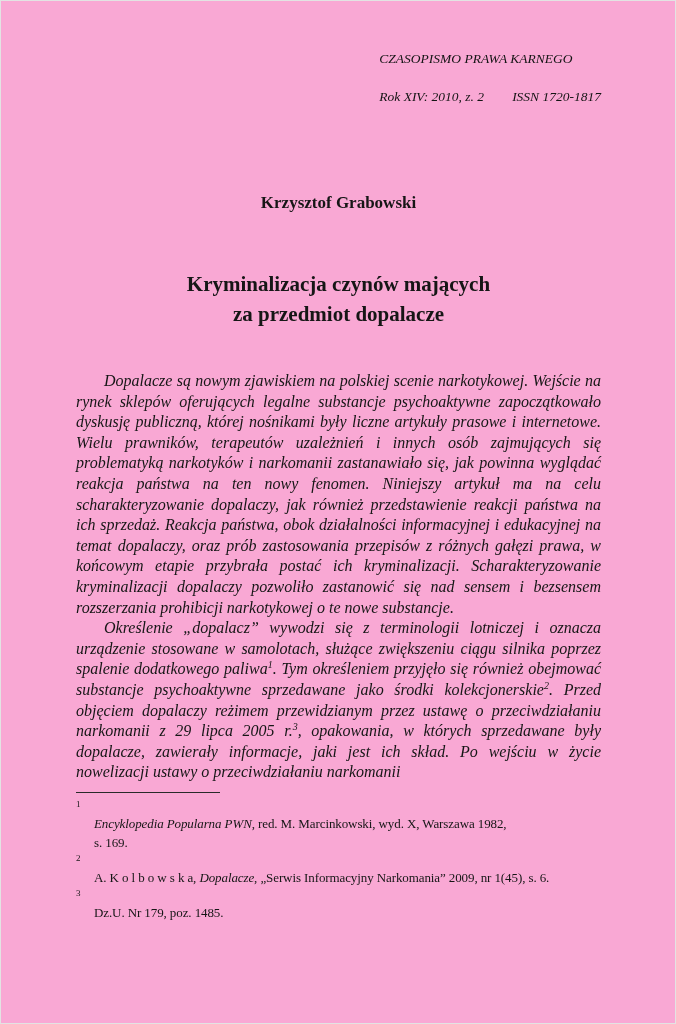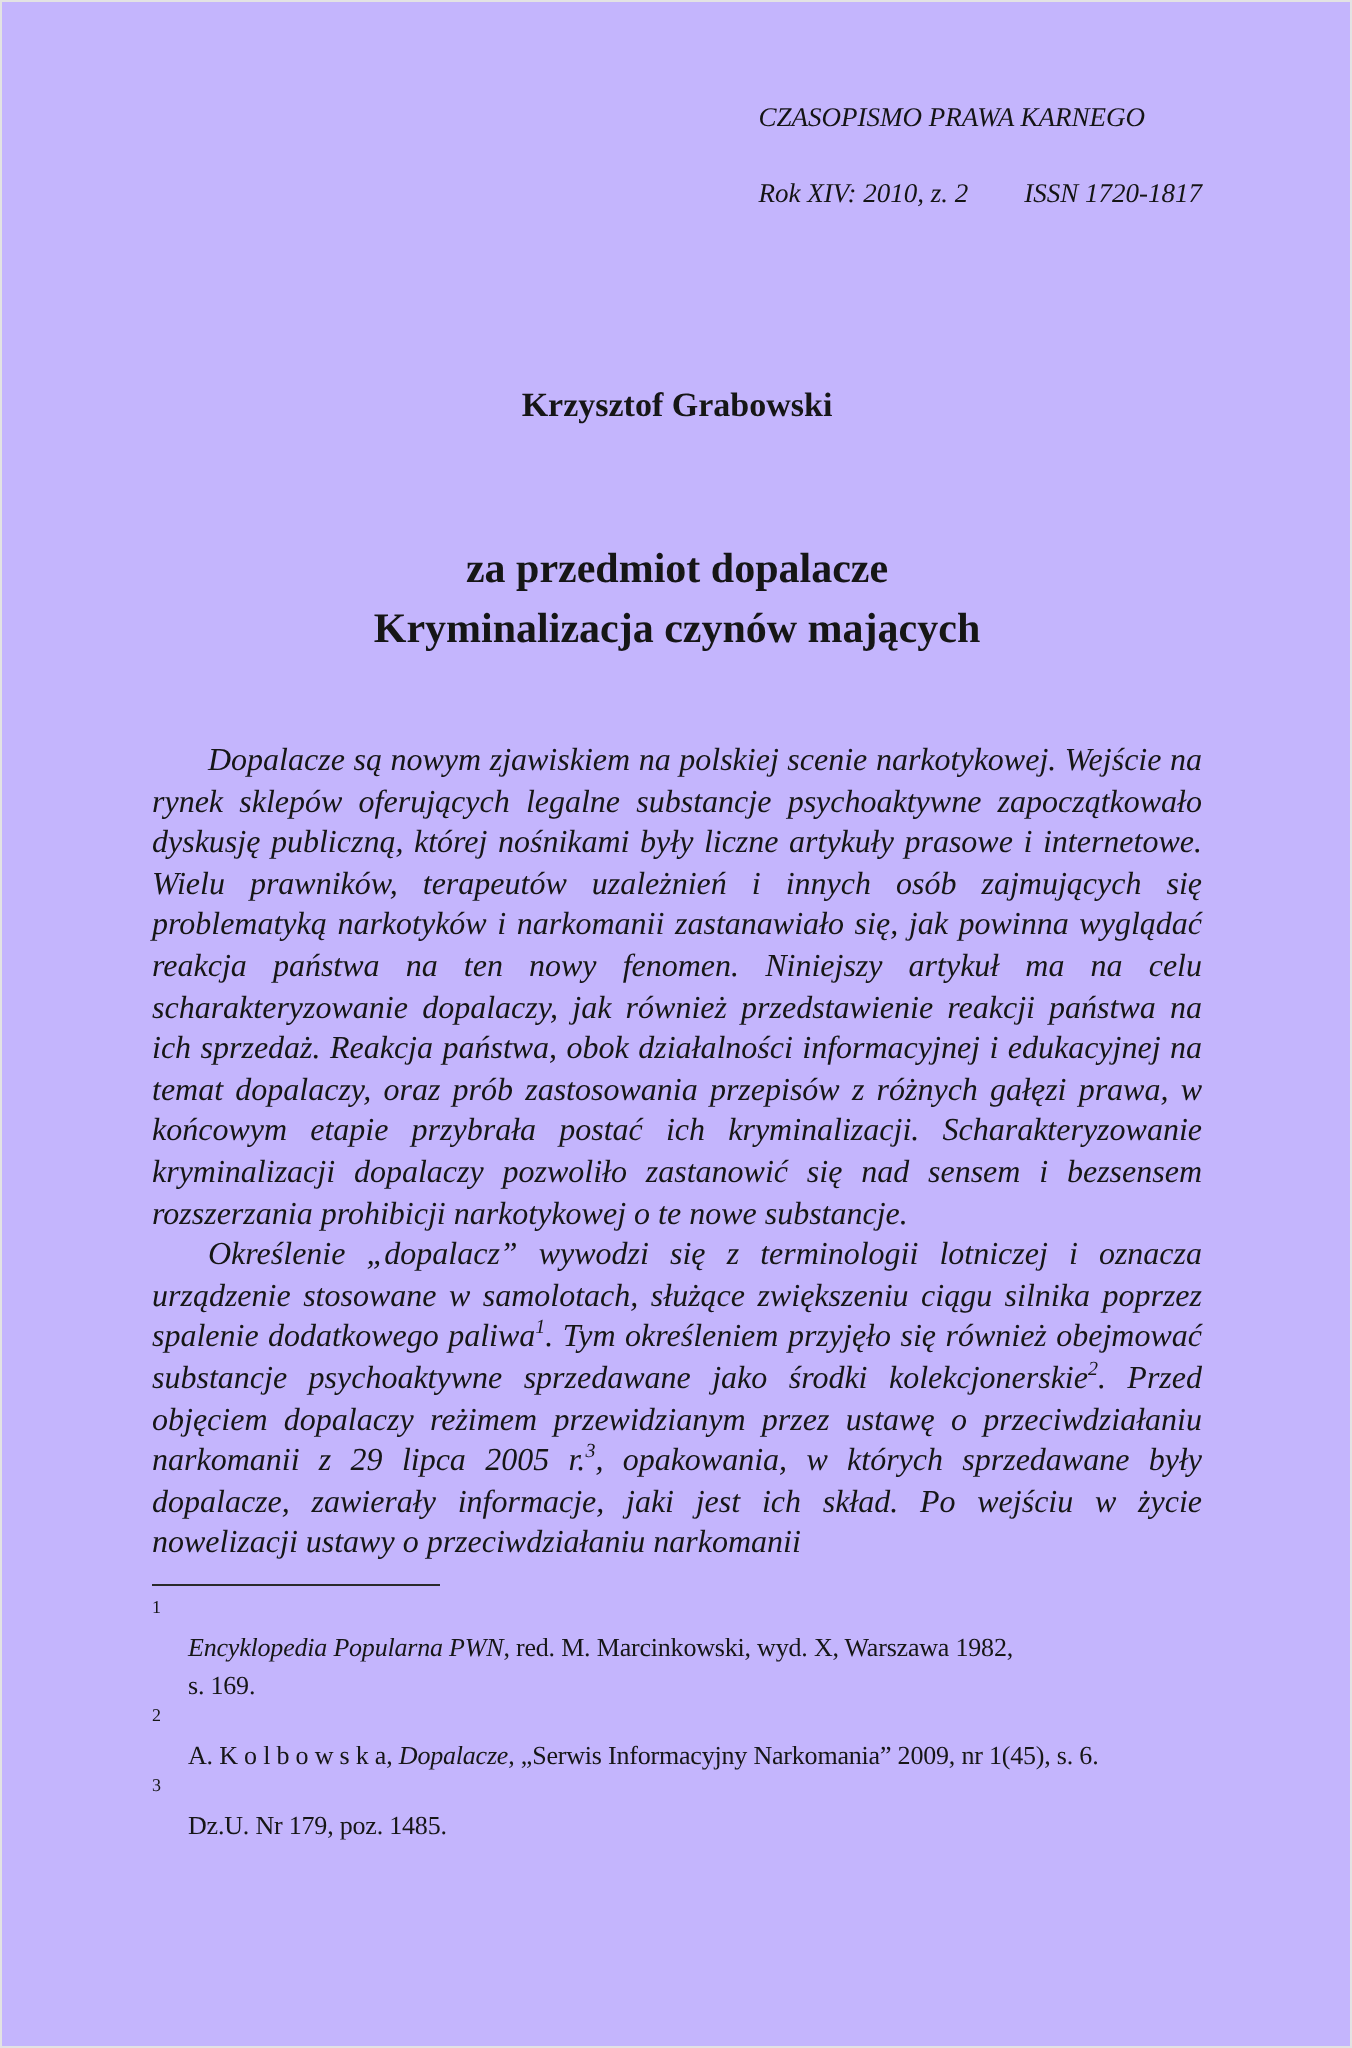--- a/index.html
+++ b/index.html
@@ -5,21 +5,21 @@
   html, body {
     margin: 0;
     padding: 0;
     background: #ffffff;
   }
   .page {
     position: relative;
     width: 676px;
     height: 1024px;
     box-sizing: border-box;
-    background: #c4b5fd;
+    background: #f9a8d4;
     outline: 1px solid #e3e3e3;
     outline-offset: -1px;
     padding: 50px 75px 0 76px;
     font-family: "Liberation Serif", "DejaVu Serif", serif;
     color: #161616;
     overflow: hidden;
   }
 
   
   .journal-header {
@@ -116,22 +116,22 @@
     <div>CZASOPISMO PRAWA KARNEGO</div>
     <div class="jh-bottom">
       <span>Rok XIV: 2010, z. 2</span>
       <span>ISSN 1720-1817</span>
     </div>
   </div>
 
   <div class="author">Krzysztof Grabowski</div>
 
   <div class="title">
+    <div>Kryminalizacja czynów mających</div>
     <div>za przedmiot dopalacze</div>
-    <div>Kryminalizacja czynów mających</div>
   </div>
 
   <div class="body-text">
     <p>Dopalacze są nowym zjawiskiem na polskiej scenie narkotykowej. Wejście na rynek sklepów oferujących legalne substancje psychoaktywne zapoczątkowało dyskusję publiczną, której nośnikami były liczne artykuły prasowe i internetowe. Wielu prawników, terapeutów uzależnień i innych osób zajmujących się problematyką narkotyków i narkomanii zastanawiało się, jak powinna wyglądać reakcja państwa na ten nowy fenomen. Niniejszy artykuł ma na celu scharakteryzowanie dopalaczy, jak również przedstawienie reakcji państwa na ich sprzedaż. Reakcja państwa, obok działalności informacyjnej i edukacyjnej na temat dopalaczy, oraz prób zastosowania przepisów z różnych gałęzi prawa, w końcowym etapie przybrała postać ich kryminalizacji. Scharakteryzowanie kryminalizacji dopalaczy pozwoliło zastanowić się nad sensem i bezsensem rozszerzania prohibicji narkotykowej o te nowe substancje.</p>
     <p><span>Określenie „dopalacz” wywodzi się z terminologii lotniczej i oznacza urządzenie stosowane w samolotach, służące zwiększeniu ciągu silnika poprzez spalenie dodatkowego paliwa</span><sup class="fnref">1</sup><span>. Tym określeniem przyjęło się również obejmować substancje psychoaktywne sprzedawane jako środki kolekcjonerskie</span><sup class="fnref">2</sup><span>. Przed objęciem dopalaczy reżimem przewidzianym przez ustawę o przeciwdziałaniu narkomanii z 29 lipca 2005 r.</span><sup class="fnref">3</sup><span>, opakowania, w których sprzedawane były dopalacze, zawierały informacje, jaki jest ich skład. Po wejściu w życie nowelizacji ustawy o przeciwdziałaniu narkomanii</span></p>
   </div>
 
   <div class="fn-rule"></div>
 
   <div class="footnotes">

